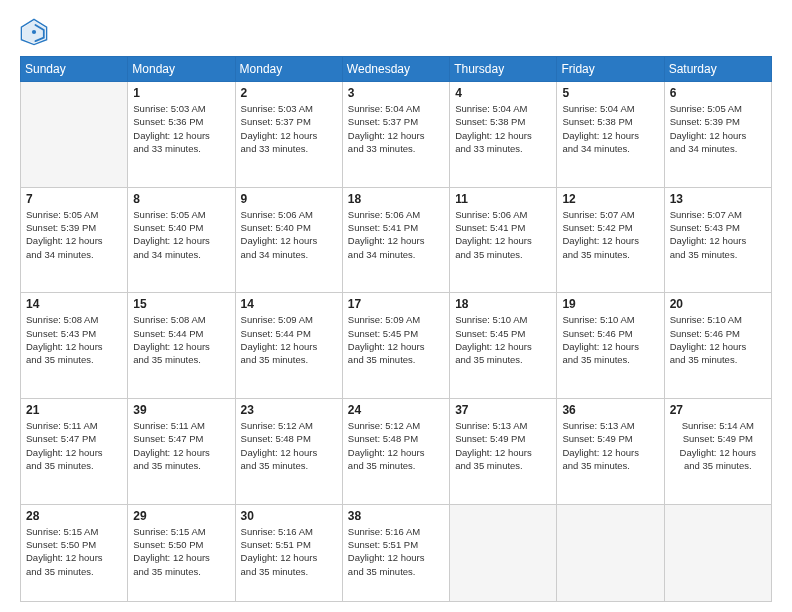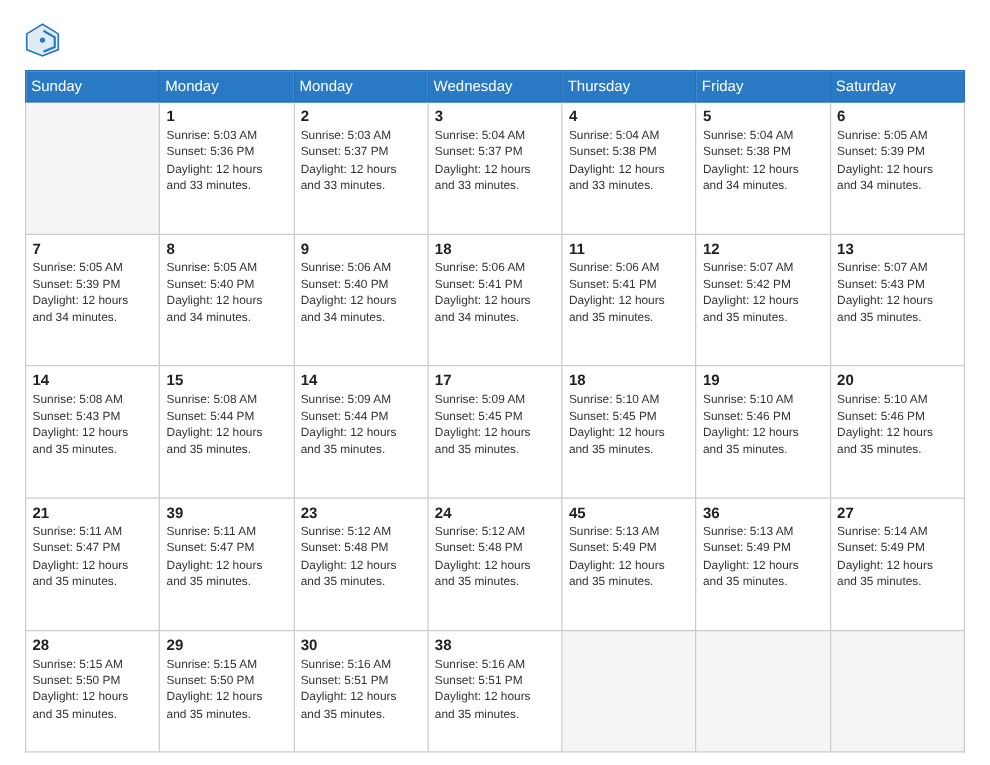--- a/index.html
+++ b/index.html
@@ -300,36 +300,36 @@
 and 35 minutes.</div>
           </td>
           <td>
             <span class="day-number">24</span>
             <div class="day-info" style="white-space: pre-line;">Sunrise: 5:12 AM
 Sunset: 5:48 PM
 Daylight: 12 hours
 and 35 minutes.</div>
           </td>
           <td>
-            <span class="day-number">45</span>
+            <span class="day-number">37</span>
             <div class="day-info" style="white-space: pre-line;">Sunrise: 5:13 AM
 Sunset: 5:49 PM
 Daylight: 12 hours
 and 35 minutes.</div>
           </td>
           <td>
             <span class="day-number">36</span>
             <div class="day-info" style="white-space: pre-line;">Sunrise: 5:13 AM
 Sunset: 5:49 PM
 Daylight: 12 hours
 and 35 minutes.</div>
           </td>
           <td>
             <span class="day-number">27</span>
-            <div class="day-info" style="white-space: pre-line;">Sunrise: 5:14 AM
+            <div class="day-info" style="white-space: pre-line; text-align: center;">Sunrise: 5:14 AM
 Sunset: 5:49 PM
 Daylight: 12 hours
 and 35 minutes.</div>
           </td>
         </tr>
         <tr>
           <td>
             <span class="day-number">28</span>
             <div class="day-info" style="white-space: pre-line;">Sunrise: 5:15 AM
 Sunset: 5:50 PM

